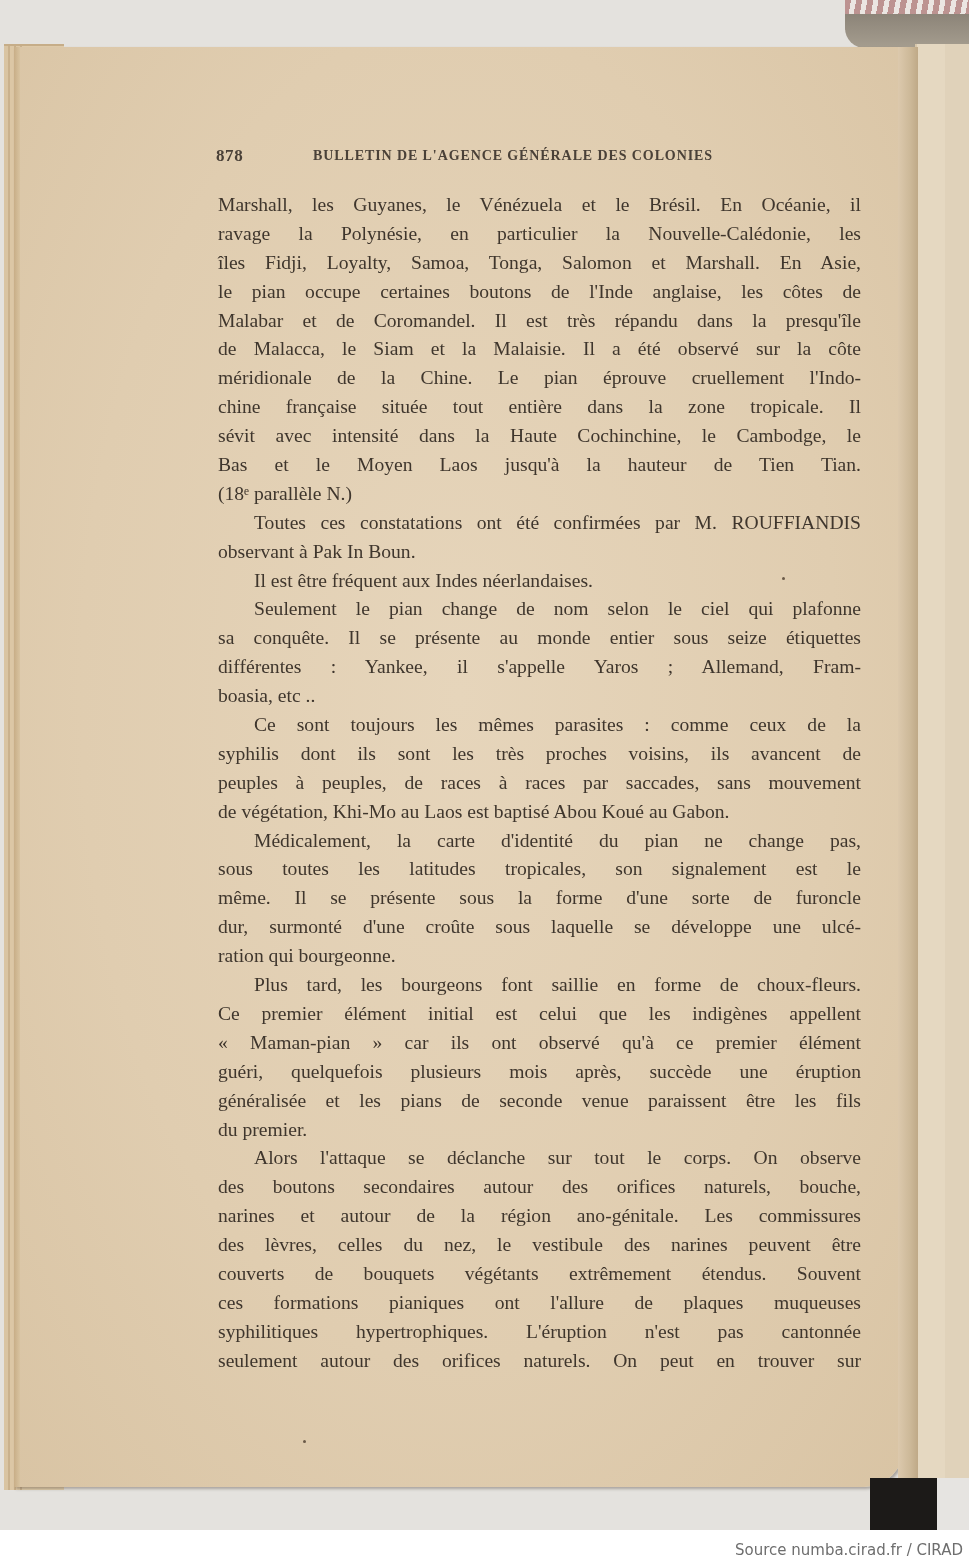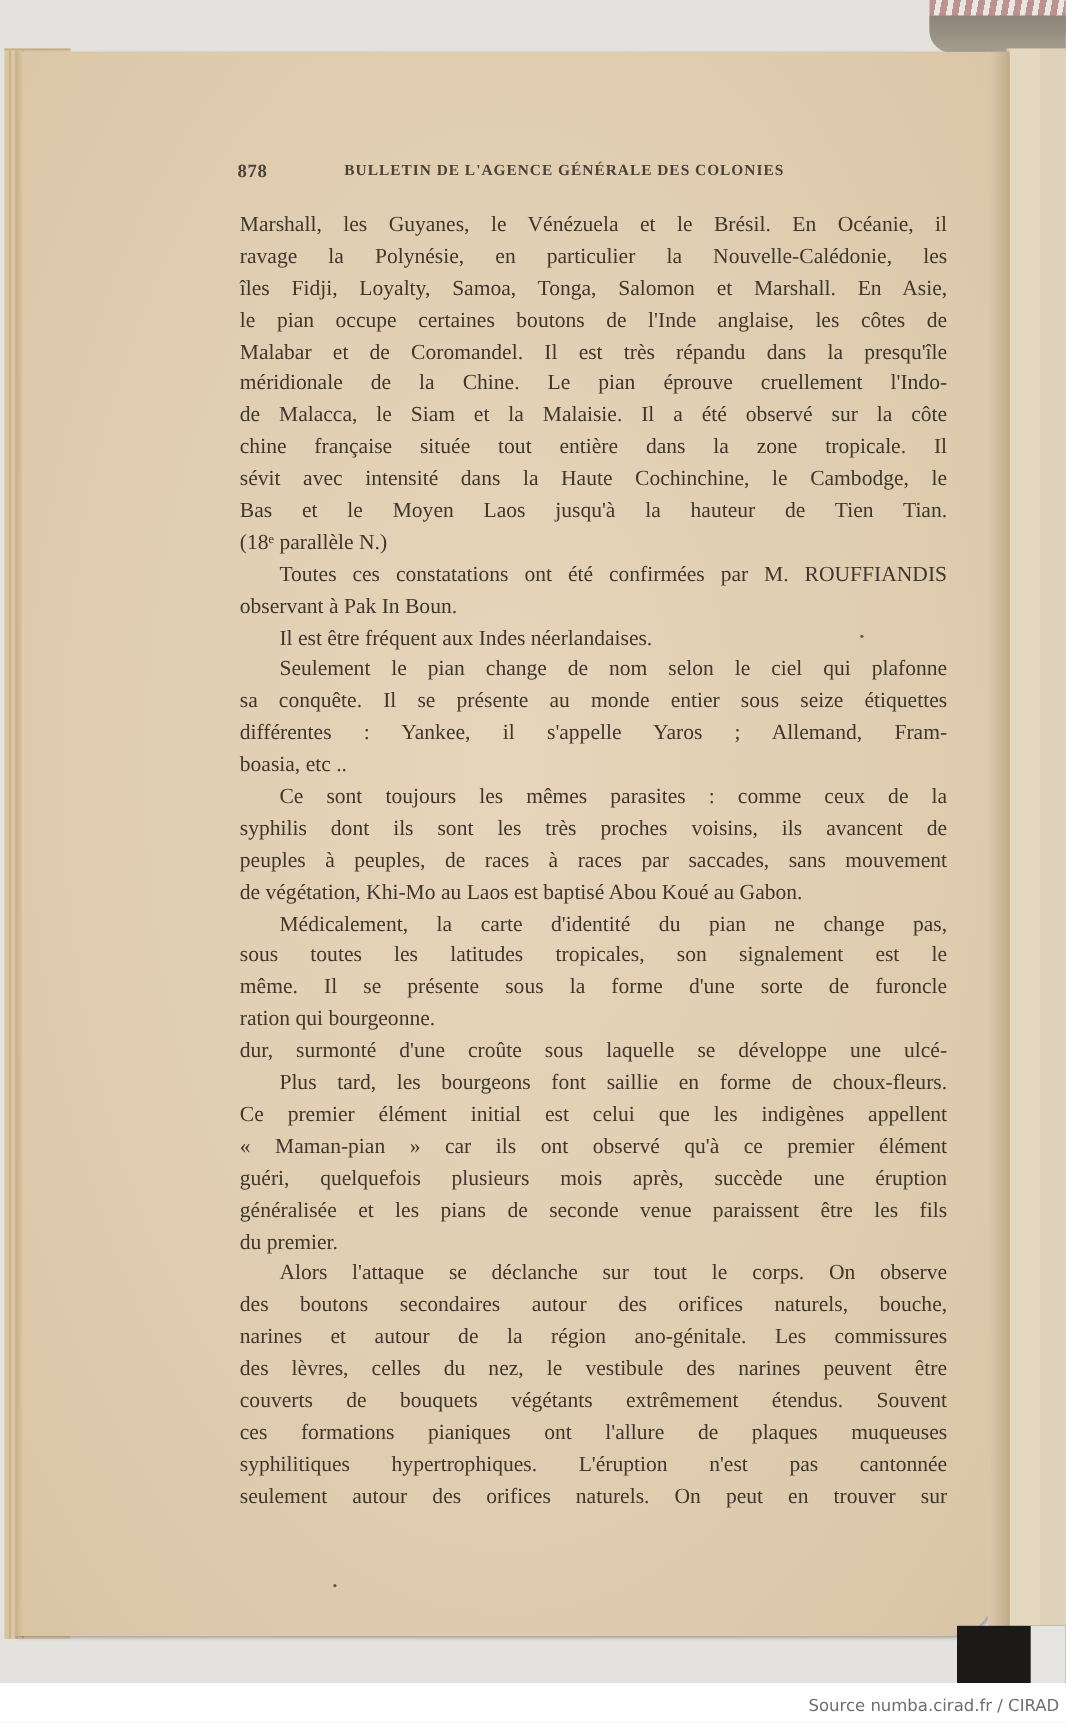--- a/index.html
+++ b/index.html
@@ -96,42 +96,42 @@
   <span class="page-num">878</span>
   <span class="running-title">BULLETIN DE L'AGENCE GÉNÉRALE DES COLONIES</span>
 </div>
 
 <div class="text-block" id="text-block">
     <span class="line">Marshall, les Guyanes, le Vénézuela et le Brésil. En Océanie, il</span>
     <span class="line">ravage la Polynésie, en particulier la Nouvelle-Calédonie, les</span>
     <span class="line">îles Fidji, Loyalty, Samoa, Tonga, Salomon et Marshall. En Asie,</span>
     <span class="line">le pian occupe certaines boutons de l'Inde anglaise, les côtes de</span>
     <span class="line">Malabar et de Coromandel. Il est très répandu dans la presqu'île</span>
+    <span class="line">de Malacca, le Siam et la Malaisie. Il a été observé sur la côte</span>
     <span class="line">méridionale de la Chine. Le pian éprouve cruellement l'Indo-</span>
-    <span class="line">de Malacca, le Siam et la Malaisie. Il a été observé sur la côte</span>
     <span class="line">chine française située tout entière dans la zone tropicale. Il</span>
     <span class="line">sévit avec intensité dans la Haute Cochinchine, le Cambodge, le</span>
     <span class="line">Bas et le Moyen Laos jusqu'à la hauteur de Tien Tian.</span>
     <span class="line last">(18ᵉ parallèle N.)</span>
     <span class="line indent">Toutes ces constatations ont été confirmées par M. ROUFFIANDIS</span>
     <span class="line last">observant à Pak In Boun.</span>
     <span class="line indent last">Il est être fréquent aux Indes néerlandaises.</span>
     <span class="line indent">Seulement le pian change de nom selon le ciel qui plafonne</span>
     <span class="line">sa conquête. Il se présente au monde entier sous seize étiquettes</span>
     <span class="line">différentes : Yankee, il s'appelle Yaros ; Allemand, Fram-</span>
     <span class="line last">boasia, etc ..</span>
     <span class="line indent">Ce sont toujours les mêmes parasites : comme ceux de la</span>
     <span class="line">syphilis dont ils sont les très proches voisins, ils avancent de</span>
     <span class="line">peuples à peuples, de races à races par saccades, sans mouvement</span>
     <span class="line last">de végétation, Khi-Mo au Laos est baptisé Abou Koué au Gabon.</span>
     <span class="line indent">Médicalement, la carte d'identité du pian ne change pas,</span>
     <span class="line">sous toutes les latitudes tropicales, son signalement est le</span>
     <span class="line">même. Il se présente sous la forme d'une sorte de furoncle</span>
+    <span class="line">dur, surmonté d'une croûte sous laquelle se développe une ulcé-</span>
     <span class="line last">ration qui bourgeonne.</span>
-    <span class="line">dur, surmonté d'une croûte sous laquelle se développe une ulcé-</span>
     <span class="line indent">Plus tard, les bourgeons font saillie en forme de choux-fleurs.</span>
     <span class="line">Ce premier élément initial est celui que les indigènes appellent</span>
     <span class="line">« Maman-pian » car ils ont observé qu'à ce premier élément</span>
     <span class="line">guéri, quelquefois plusieurs mois après, succède une éruption</span>
     <span class="line">généralisée et les pians de seconde venue paraissent être les fils</span>
     <span class="line last">du premier.</span>
     <span class="line indent">Alors l'attaque se déclanche sur tout le corps. On observe</span>
     <span class="line">des boutons secondaires autour des orifices naturels, bouche,</span>
     <span class="line">narines et autour de la région ano-génitale. Les commissures</span>
     <span class="line">des lèvres, celles du nez, le vestibule des narines peuvent être</span>

